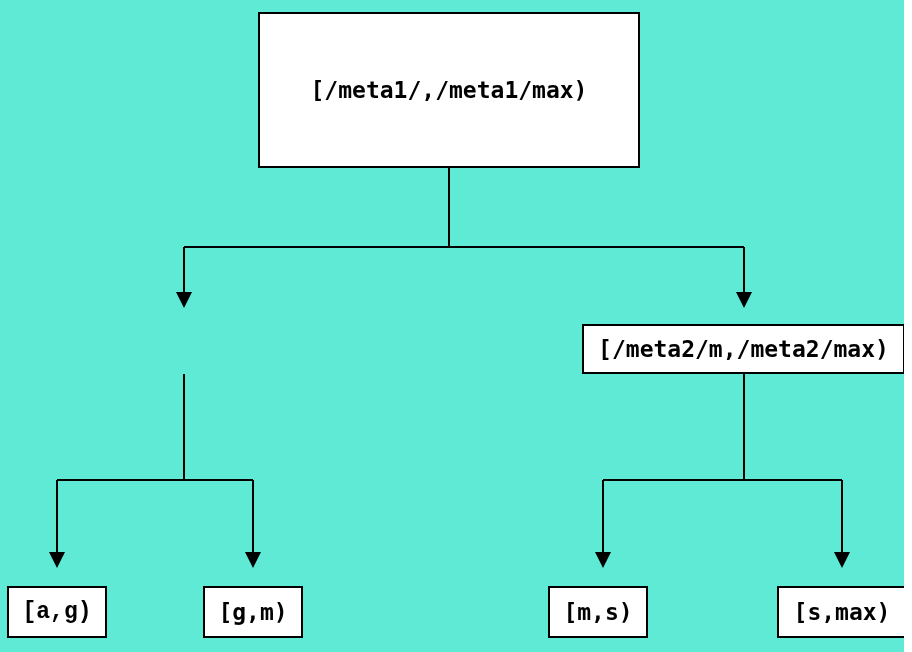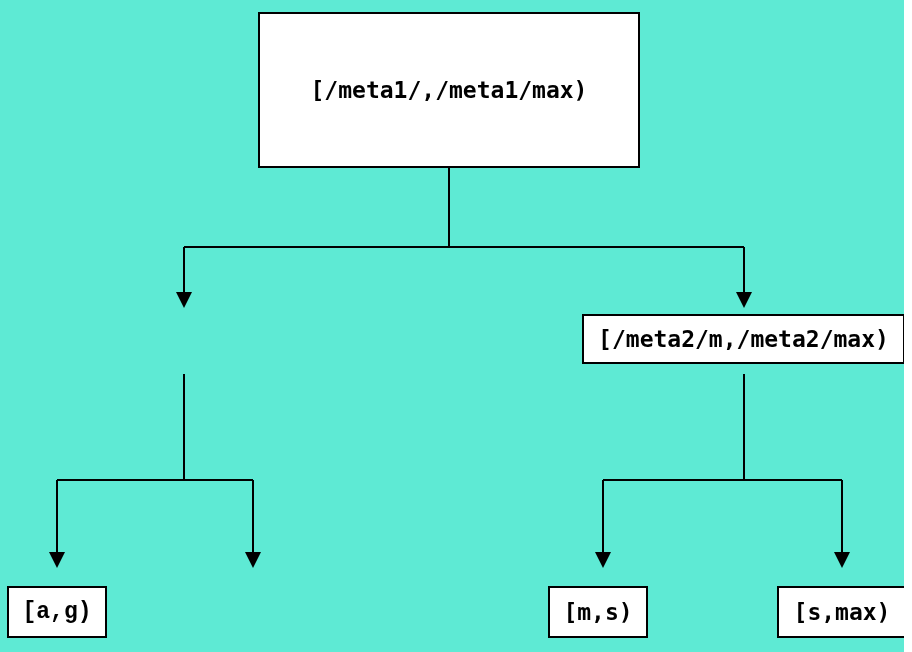--- a/index.html
+++ b/index.html
@@ -30,21 +30,21 @@
     display: flex;
     align-items: center;
     justify-content: center;
     font-size: 23px;
     font-weight: bold;
     color: #000000;
     white-space: pre;
   }
   .node-root   { left: 258px; top: 12px;  width: 382px; height: 156px; }
   .node-left   { left: 22px;  top: 324px; width: 323px; height: 50px; }
-  .node-right  { left: 582px; top: 314px; width: 323px; height: 50px; }
+  .node-right  { left: 582px; top: 324px; width: 323px; height: 50px; }
   .node-leaf-0 { left: 7px;   top: 586px; width: 100px; height: 52px; font-family: Liberation Mono, monospace; }
   .node-leaf-1 { left: 203px; top: 586px; width: 100px; height: 52px; }
   .node-leaf-2 { left: 548px; top: 586px; width: 100px; height: 52px; }
   .node-leaf-3 { left: 777px; top: 586px; width: 130px; height: 52px; }
 </style>
 </head>
 <body>
 
 <div class="canvas">
 
@@ -69,20 +69,23 @@
 
 
   <div class="node node-right">
     <span>[/meta2/m,/meta2/max)</span>
   </div>
 
   <div class="node node-leaf-0">
     <span>[a,g)</span>
   </div>
 
+  <div class="node node-leaf-1">
+    <span>[g,m)</span>
+  </div>
 
   <div class="node node-leaf-2">
     <span>[m,s)</span>
   </div>
 
   <div class="node node-leaf-3">
     <span>[s,max)</span>
   </div>
 
 </div>

